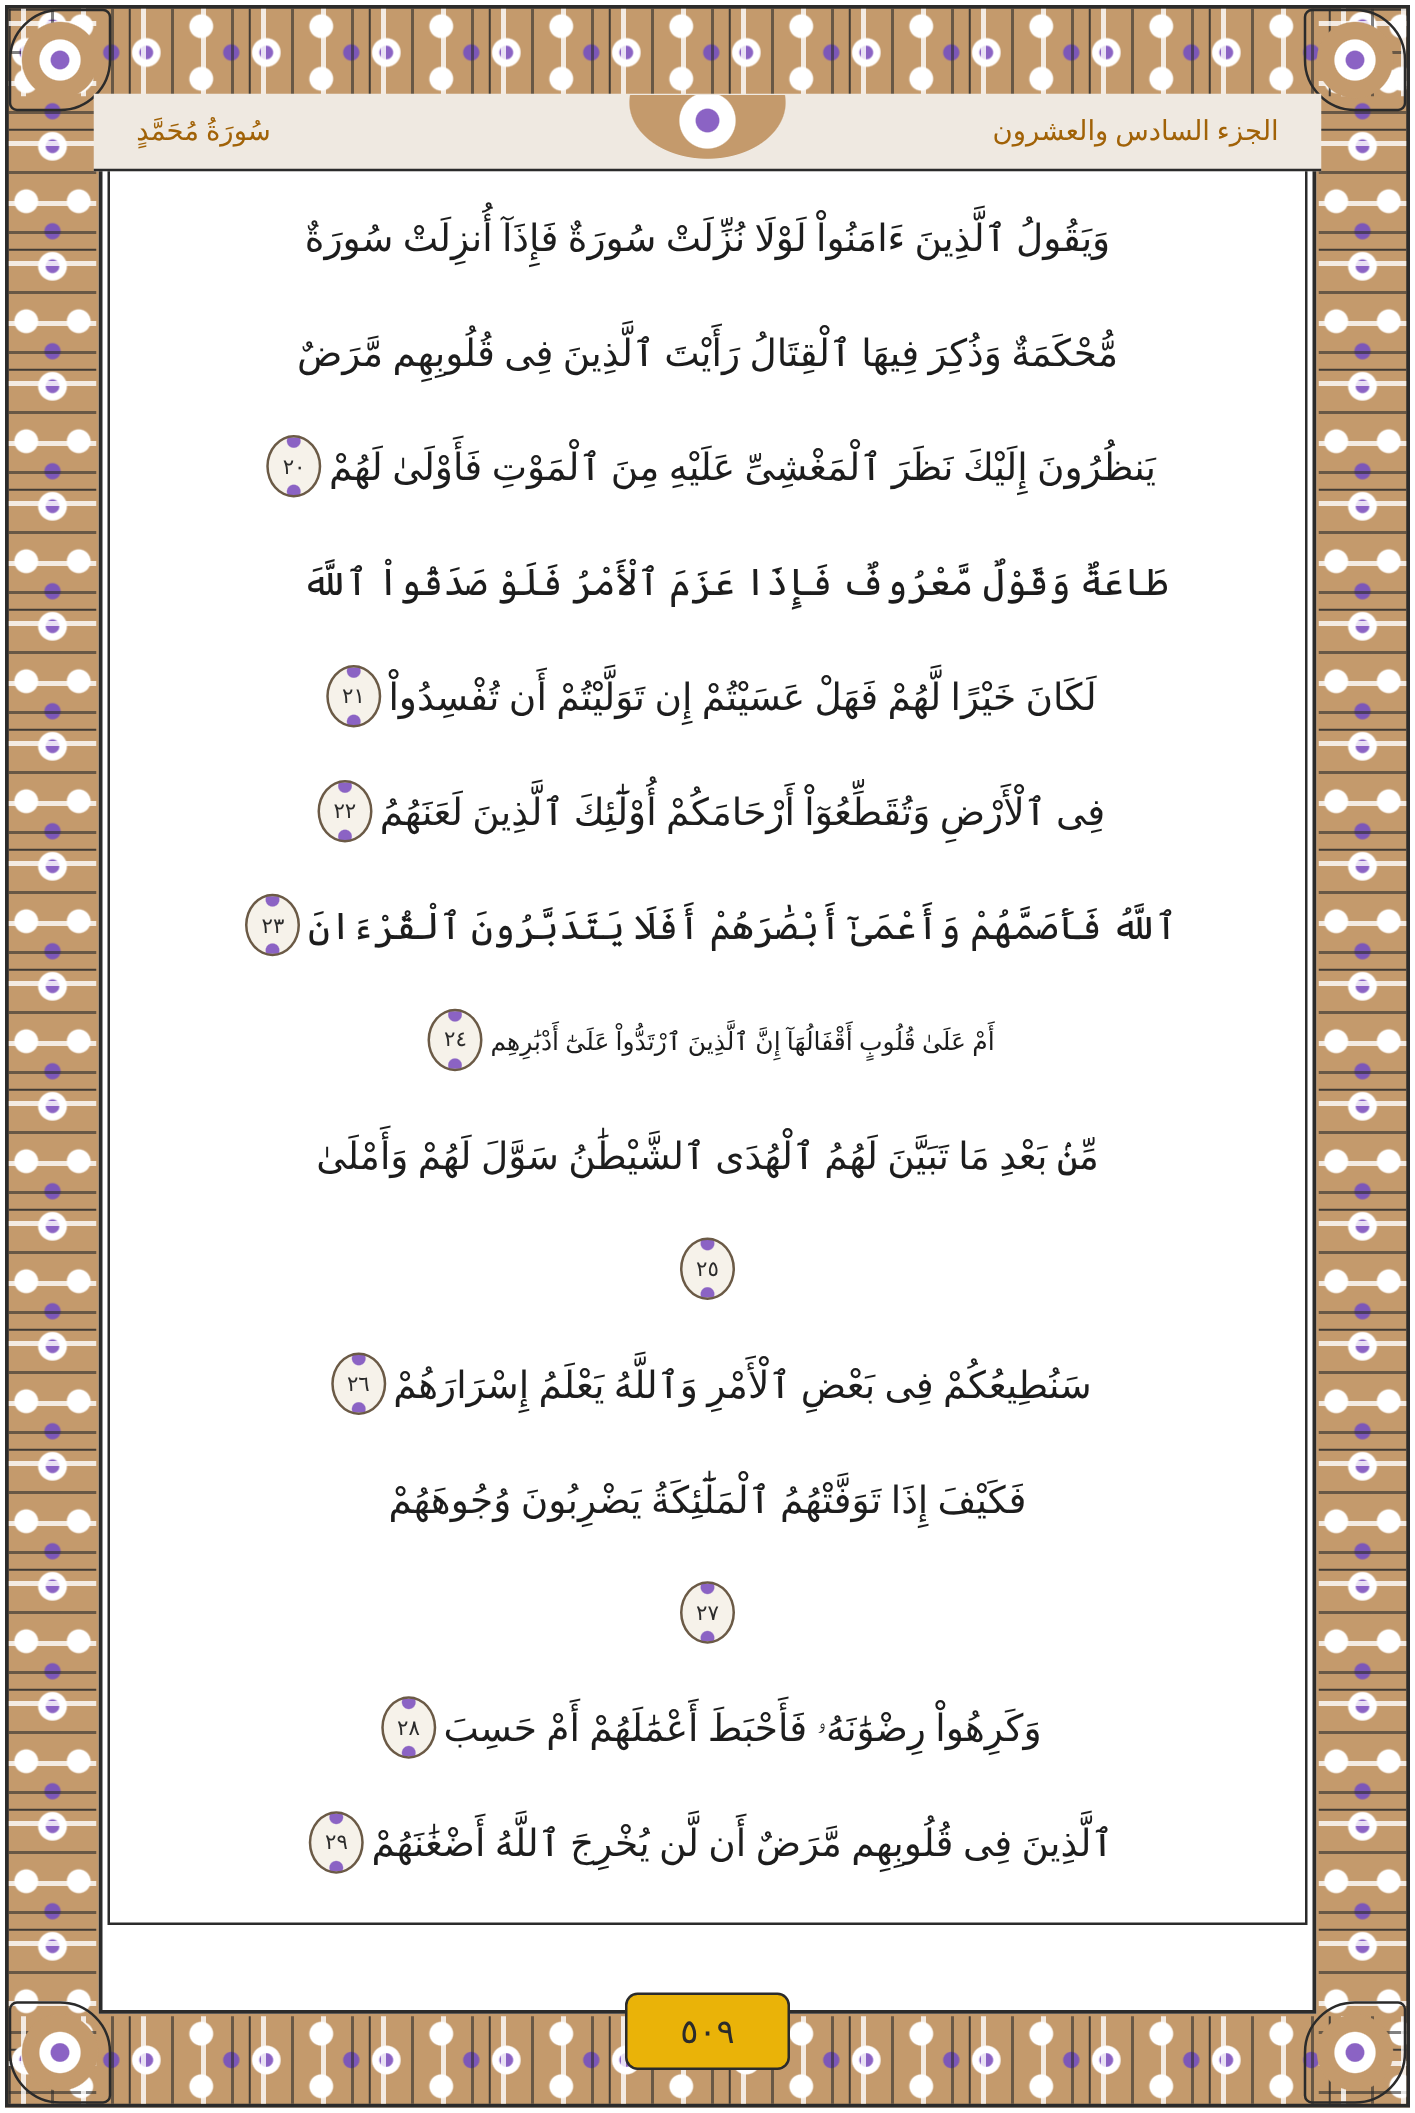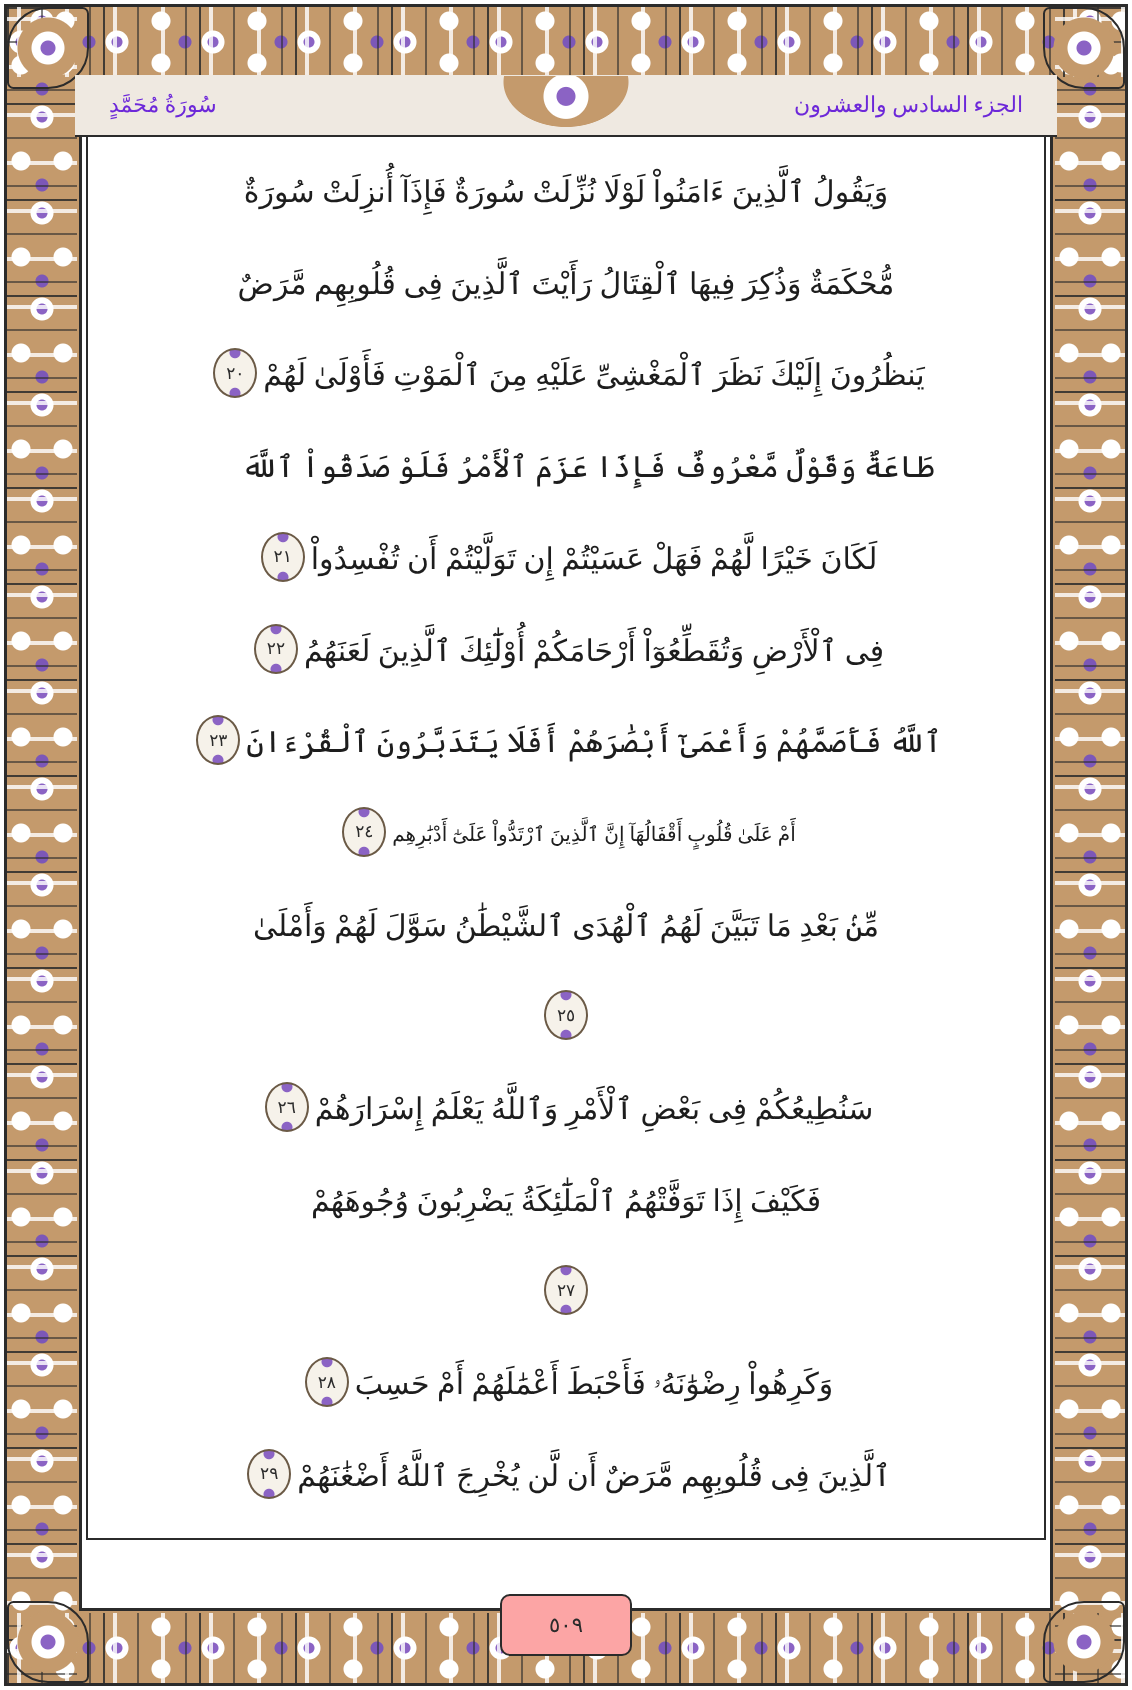--- a/index.html
+++ b/index.html
@@ -87,21 +87,21 @@
   .header-band{
     position:absolute;left:75px;top:75px;right:75px;height:62px;
     background:#efe9e1;
     display:flex;align-items:center;justify-content:space-between;
     box-sizing:border-box;padding:0 34px;
     border-bottom:2px solid #2b2b2b;
     z-index:6;
   }
   .header-text{
     font-family:"Liberation Serif",serif;
-    font-size:22px;color:#6d28d9;direction:rtl;white-space:nowrap;
+    font-size:22px;color:#a16207;direction:rtl;white-space:nowrap;
     letter-spacing:1px;
   }
   .header-medallion{
     position:absolute;left:50%;top:76px;transform:translateX(-50%);
     width:150px;height:60px;z-index:7;
     background:
       radial-gradient(circle at 50% 34%, #8b63c4 9px, rgba(139,99,196,0) 10px),
       radial-gradient(circle at 50% 34%, #ffffff 22px, rgba(255,255,255,0) 23px),
       radial-gradient(ellipse at 50% 10%, #c49a6c 62px, rgba(196,154,108,0) 63px);
   }
@@ -138,23 +138,23 @@
       radial-gradient(circle at 50% 94%, #8b63c4 5px, rgba(139,99,196,0) 6px),
       #f6f2ea;
     font-size:17px;color:#2b2b2b;font-family:"Liberation Serif",serif;
     position:relative;top:-2px;
   }
 
   
   .page-number-box{
     position:absolute;left:50%;bottom:34px;transform:translateX(-50%);
     width:128px;height:58px;z-index:8;
-    background:#fca5a5;border:2px solid #2b2b2b;border-radius:10px;
+    background:#eab308;border:2px solid #2b2b2b;border-radius:10px;
     display:flex;align-items:center;justify-content:center;
-    font-family:"Liberation Serif",serif;font-size:21px;color:#2b2b2b;
+    font-family:"Liberation Serif",serif;font-size:27px;color:#2b2b2b;
     letter-spacing:3px;
   }
 </style>
 </head>
 <body>
 
 <div class="page">
 
   <div class="ornate-frame">
     <div class="band vert left"></div>

